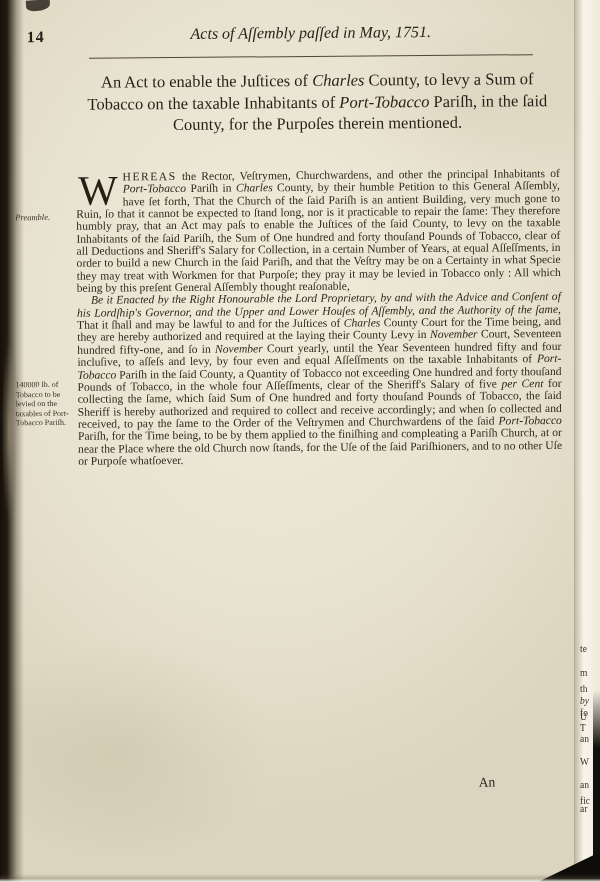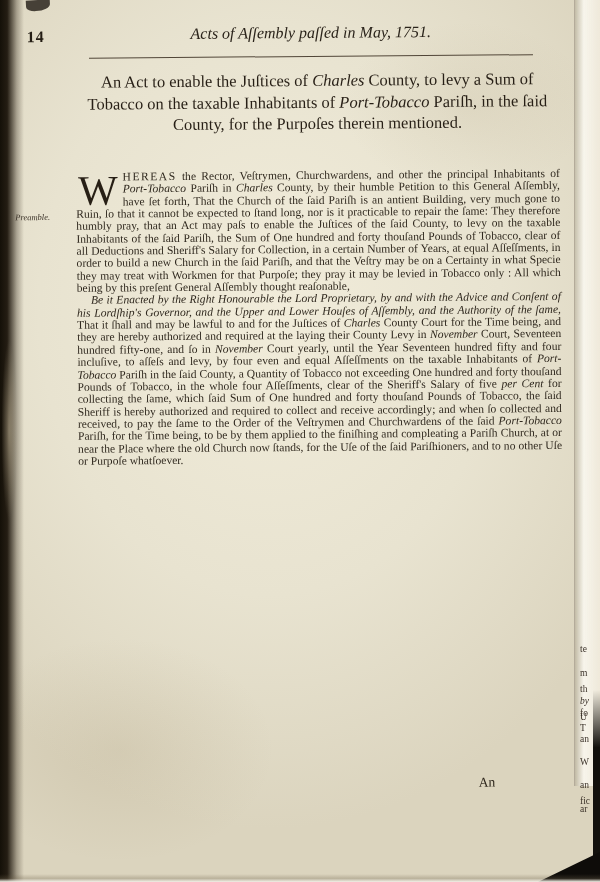--- a/index.html
+++ b/index.html
@@ -17,21 +17,21 @@
   }
   .binding::after{
     content:"";position:absolute;left:2px;top:300px;width:14px;height:260px;
     background:radial-gradient(ellipse 10px 120px at 50% 50%, rgba(220,205,170,0.45), transparent 75%);
   }
   .corner-mark{
     position:absolute;left:26px;top:0;width:24px;height:11px;background:#2a241d;
     border-radius:0 0 60% 40%;opacity:.85;transform:rotate(-3deg);
   }
   .edge-strip{
-    position:absolute;right:0;top:0;width:25px;height:786px;
+    position:absolute;right:0;top:0;width:25px;height:878px;
     background:linear-gradient(to right, rgba(80,70,50,0.18) 0%, rgba(250,248,240,0.9) 35%, #efe9da 100%);
     border-left:1px solid rgba(90,78,58,0.4);
   }
   .frag{position:absolute;left:5px;font-size:9.5px;color:#3c332a;}
   .right-black{
     position:absolute;right:0;top:690px;width:7px;height:192px;
     background:linear-gradient(to bottom, rgba(15,13,10,0) 0%, #12100c 30%);
   }
   .corner-black{
     position:absolute;right:0;bottom:0;width:62px;height:30px;background:#0e0c09;
@@ -86,20 +86,21 @@
 
   <div class="content">
 
     <div class="page-number">14</div>
     <div class="running-head">Acts of Aſſembly paſſed in May, 1751.</div>
     <div class="head-rule"></div>
 
     <div class="act-title"><span>An Act to enable the Juſtices of </span><span class="it">Charles</span><span> County, to levy a Sum of Tobacco on the taxable Inhabitants of </span><span class="it">Port-Tobacco</span><span> Pariſh, in the ſaid County, for the Purpoſes therein mentioned.</span></div>
 
     <div class="margin-note note1">Preamble.</div>
+    <div class="margin-note note2">140000 lb. of Tobacco to be levied on the taxables of Port-Tobacco Pariſh.</div>
 
     <div class="body-block">
       <p class="para1"><span class="dropcap">W</span><span class="lead-caps">HEREAS</span><span> the Rector, Veſtrymen, Churchwardens, and other the principal Inhabitants of </span><span class="it">Port-Tobacco</span><span> Pariſh in </span><span class="it">Charles</span><span> County, by their humble Petition to this General Aſſembly, have ſet forth, That the Church of the ſaid Pariſh is an antient Building, very much gone to Ruin, ſo that it cannot be expected to ſtand long, nor is it practicable to repair the ſame: They therefore humbly pray, that an Act may paſs to enable the Juſtices of the ſaid County, to levy on the taxable Inhabitants of the ſaid Pariſh, the Sum of One hundred and forty thouſand Pounds of Tobacco, clear of all Deductions and Sheriff's Salary for Collection, in a certain Number of Years, at equal Aſſeſſments, in order to build a new Church in the ſaid Pariſh, and that the Veſtry may be on a Certainty in what Specie they may treat with Workmen for that Purpoſe; they pray it may be levied in Tobacco only : All which being by this preſent General Aſſembly thought reaſonable,</span></p>
       <p class="para2"><span class="it">Be it Enacted by the Right Honourable the Lord Proprietary, by and with the Advice and Conſent of his Lordſhip's Governor, and the Upper and Lower Houſes of Aſſembly, and the Authority of the ſame, </span><span>That it ſhall and may be lawful to and for the Juſtices of </span><span class="it">Charles</span><span> County Court for the Time being, and they are hereby authorized and required at the laying their County Levy in </span><span class="it">November</span><span> Court, Seventeen hundred fifty-one, and ſo in </span><span class="it">November</span><span> Court yearly, until the Year Seventeen hundred fifty and four incluſive, to aſſeſs and levy, by four even and equal Aſſeſſments on the taxable Inhabitants of </span><span class="it">Port-Tobacco</span><span> Pariſh in the ſaid County, a Quantity of Tobacco not exceeding One hundred and forty thouſand Pounds of Tobacco, in the whole four Aſſeſſments, clear of the Sheriff's Salary of five </span><span class="it">per Cent</span><span> for collecting the ſame, which ſaid Sum of One hundred and forty thouſand Pounds of Tobacco, the ſaid Sheriff is hereby authorized and required to collect and receive accordingly; and when ſo collected and received, to pay the ſame to the Order of the Veſtrymen and Churchwardens of the ſaid </span><span class="it">Port-Tobacco</span><span> Pariſh, for the Time being, to be by them applied to the finiſhing and compleating a Pariſh Church, at or near the Place where the old Church now ſtands, for the Uſe of the ſaid Pariſhioners, and to no other Uſe or Purpoſe whatſoever.</span></p>
     </div>
 
     <div class="catchword">An</div>
 
   </div>
 </div>

